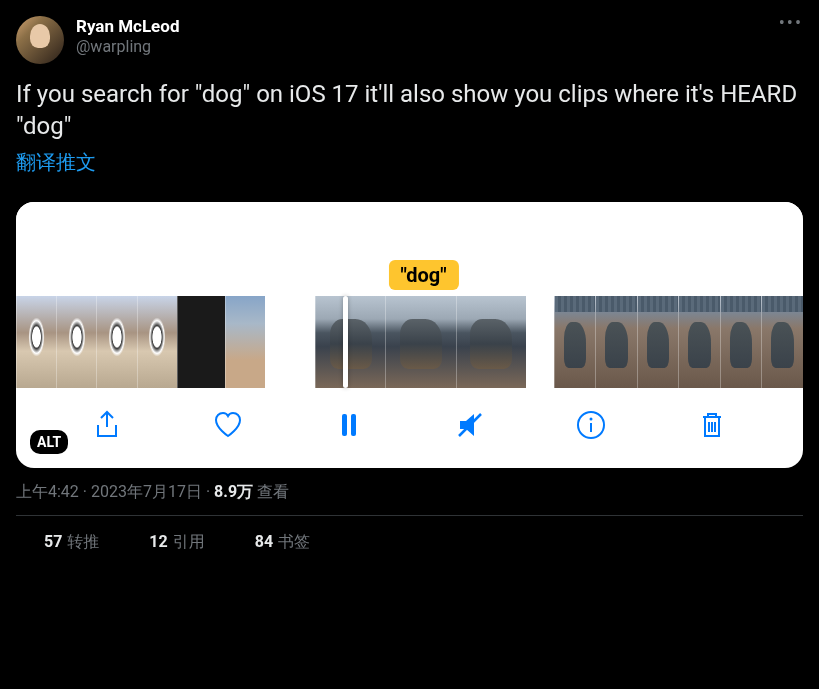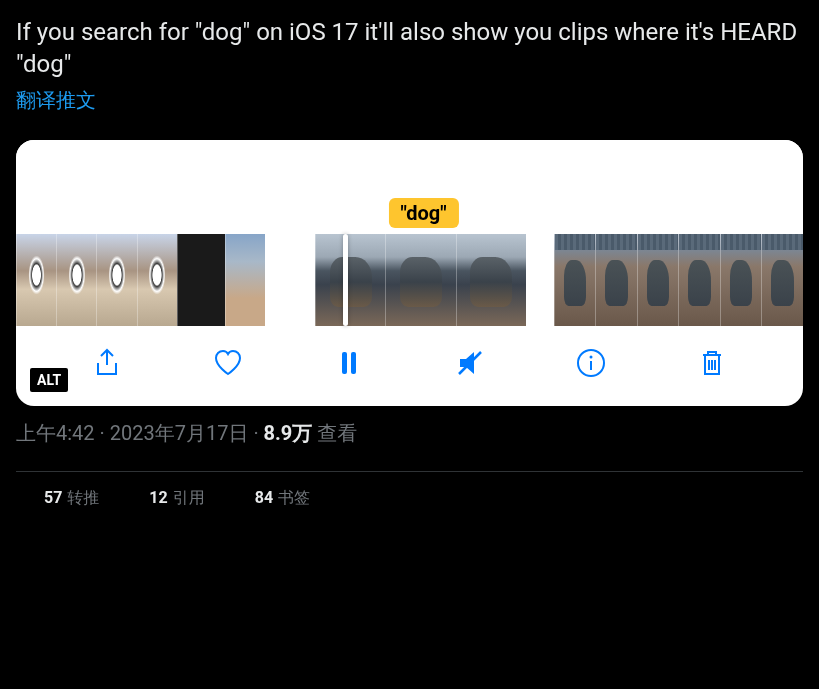--- a/index.html
+++ b/index.html
@@ -224,27 +224,27 @@
     }
     .alt-badge {
       position: absolute;
       bottom: 14px;
       left: 14px;
       background: #000;
       color: #fff;
       font-size: 14px;
       font-weight: 700;
       padding: 4px 7px;
-      border-radius: 2px;
+      border-radius: 10px;
     }
     .meta-line {
-      font-size: 20px;
+      font-size: 16px;
       color: #71767b;
       margin-top: 4px;
-      padding-bottom: 24px;
+      padding-bottom: 12px;
       border-bottom: 1px solid #2f3336;
     }
     .meta-line .views-count {
       color: #e7e9ea;
       font-weight: 700;
     }
     .stats-line {
       display: flex;
       gap: 22px;
       font-size: 16px;
@@ -255,20 +255,28 @@
       color: #e7e9ea;
       font-weight: 700;
       margin-right: 5px;
       margin-left: 28px;
     }
   </style>
 </head>
 <body>
 
 <div class="tweet">
+  <div class="header">
+    <div class="avatar"></div>
+    <div class="user-info">
+      <span class="display-name">Ryan McLeod</span>
+      <span class="handle">@warpling</span>
+    </div>
+    <div class="more-btn">•••</div>
+  </div>
 
   <div class="tweet-text">If you search for "dog" on iOS 17 it'll also show you clips where it's HEARD "dog"</div>
   <a class="translate-link">翻译推文</a>
 
   <div class="media-card">
     <div class="media-top">
       <div class="dog-label">"dog"</div>
       <div class="label-marker"></div>
     </div>
     <div class="playhead"></div>

